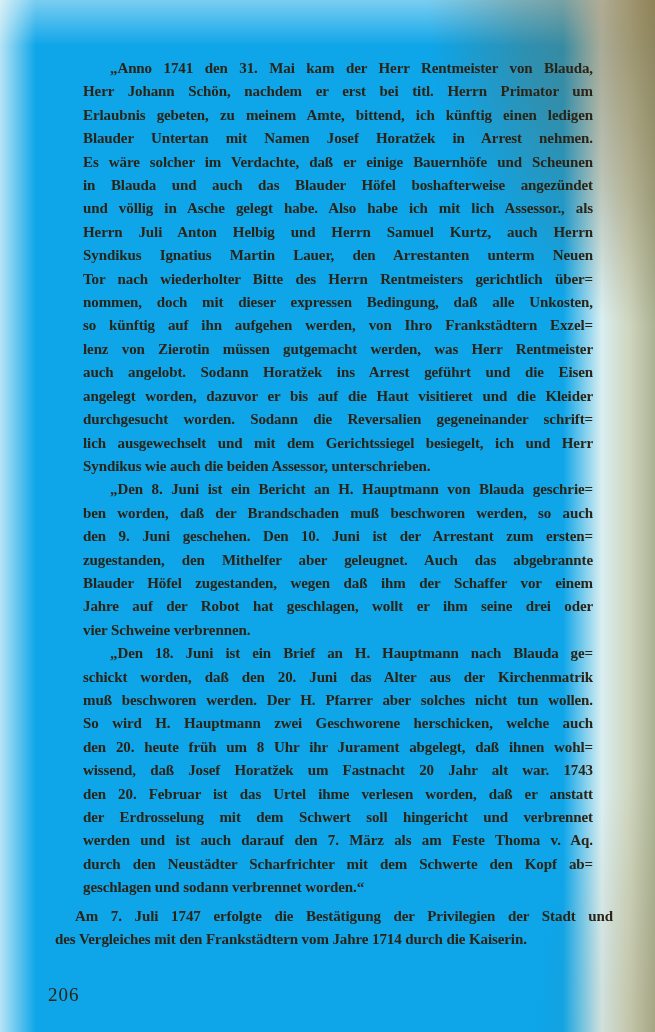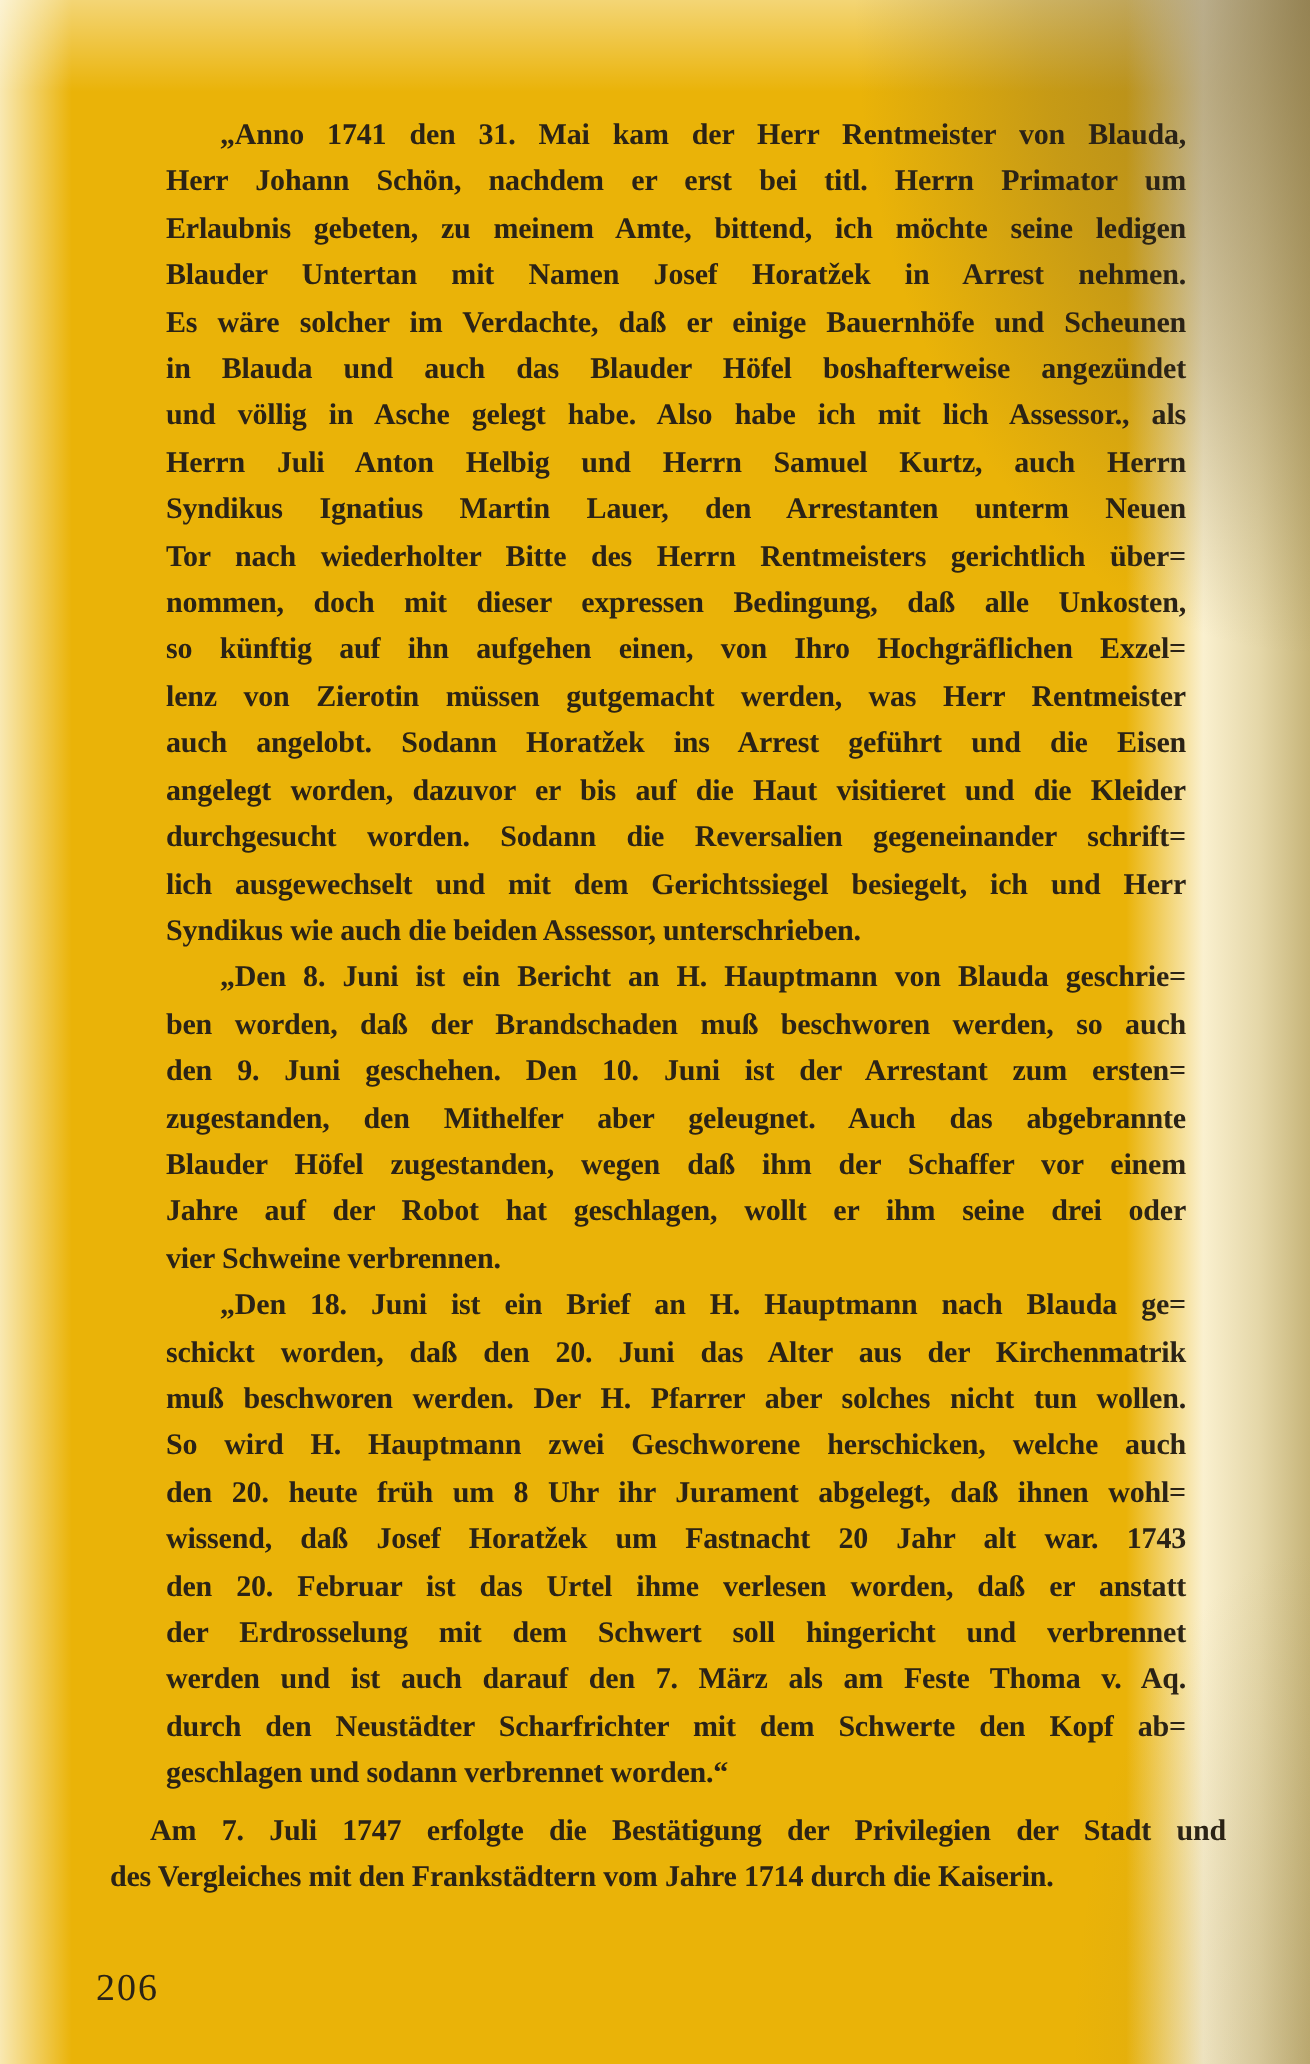--- a/index.html
+++ b/index.html
@@ -4,21 +4,21 @@
 <style>
   html, body {
     margin: 0;
     padding: 0;
     background: #1a1a1a;
   }
   .book-page {
     position: relative;
     width: 655px;
     height: 1032px;
-    background: #eab308;
+    background: #0ea5e9;
     overflow: hidden;
     font-family: "Liberation Serif", "DejaVu Serif", serif;
   }
   
   .shade {
     position: absolute;
     pointer-events: none;
   }
   .shade-left {
     left: 0; top: 0;
@@ -97,30 +97,30 @@
   <div class="shade shade-left"></div>
   <div class="shade shade-top"></div>
   <div class="shade shade-right"></div>
   <div class="shade shade-corner"></div>
   <div class="shade shade-bottom-right"></div>
 
   <div class="text-block" id="text-block">
       <div class="para quote">
         <div class="line first">„Anno 1741 den 31. Mai kam der Herr Rentmeister von Blauda,</div>
         <div class="line">Herr Johann Schön, nachdem er erst bei titl. Herrn Primator um</div>
-        <div class="line">Erlaubnis gebeten, zu meinem Amte, bittend, ich möchte seine ledigen</div>
+        <div class="line">Erlaubnis gebeten, zu meinem Amte, bittend, ich künftig einen ledigen</div>
         <div class="line">Blauder Untertan mit Namen Josef Horatžek in Arrest nehmen.</div>
         <div class="line">Es wäre solcher im Verdachte, daß er einige Bauernhöfe und Scheunen</div>
         <div class="line">in Blauda und auch das Blauder Höfel boshafterweise angezündet</div>
         <div class="line">und völlig in Asche gelegt habe. Also habe ich mit lich Assessor., als</div>
         <div class="line">Herrn Juli Anton Helbig und Herrn Samuel Kurtz, auch Herrn</div>
         <div class="line">Syndikus Ignatius Martin Lauer, den Arrestanten unterm Neuen</div>
         <div class="line">Tor nach wiederholter Bitte des Herrn Rentmeisters gerichtlich über=</div>
         <div class="line">nommen, doch mit dieser expressen Bedingung, daß alle Unkosten,</div>
-        <div class="line">so künftig auf ihn aufgehen einen, von Ihro Hochgräflichen Exzel=</div>
+        <div class="line">so künftig auf ihn aufgehen werden, von Ihro Frankstädtern Exzel=</div>
         <div class="line">lenz von Zierotin müssen gutgemacht werden, was Herr Rentmeister</div>
         <div class="line">auch angelobt. Sodann Horatžek ins Arrest geführt und die Eisen</div>
         <div class="line">angelegt worden, dazuvor er bis auf die Haut visitieret und die Kleider</div>
         <div class="line">durchgesucht worden. Sodann die Reversalien gegeneinander schrift=</div>
         <div class="line">lich ausgewechselt und mit dem Gerichtssiegel besiegelt, ich und Herr</div>
         <div class="line last">Syndikus wie auch die beiden Assessor, unterschrieben.</div>
       </div>
       <div class="para quote">
         <div class="line first">„Den 8. Juni ist ein Bericht an H. Hauptmann von Blauda geschrie=</div>
         <div class="line">ben worden, daß der Brandschaden muß beschworen werden, so auch</div>

